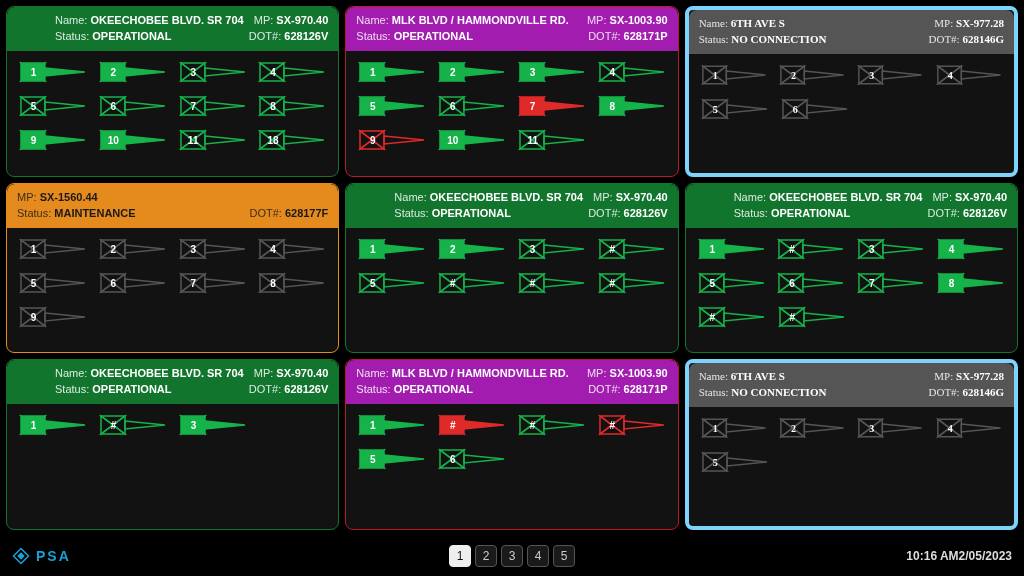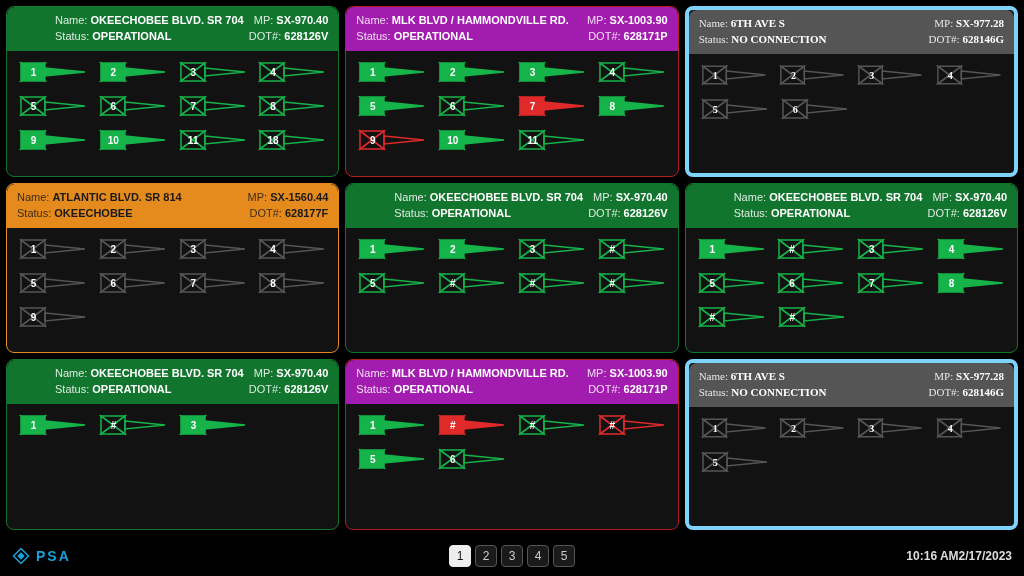--- a/index.html
+++ b/index.html
@@ -561,25 +561,24 @@
     </g>
   </svg>
             <span class="num">6</span>
           </div>
         </div>
       </div>
     </div>
     <div class="card orange">
       <div class="hdr orange">
     <div class="row">
-      <span><span class="lbl">Name: </span><span class="val">ATLANTIC BLVD. SR 814</span></span>
       <span><span class="lbl">MP: </span><span class="val">SX-1560.44</span></span>
     </div>
     <div class="row">
-      <span><span class="lbl">Status: </span><span class="val">OKEECHOBEE</span></span>
+      <span><span class="lbl">Status: </span><span class="val">MAINTENANCE</span></span>
       <span><span class="lbl">DOT#: </span><span class="val">628177F</span></span>
     </div>
       </div>
       <div class="body">
         <div class="srow">
           <div class="sig">
   <svg viewBox="0 0 76 30">
     <g stroke="#555555" stroke-width="1.5" fill="none">
 
       <polygon points="6,6 30,6 18,15"></polygon>
@@ -1261,15 +1260,15 @@
   </div>
   <div class="pager" id="pager">
       <div class="pbtn active">1</div>
       <div class="pbtn">2</div>
       <div class="pbtn">3</div>
       <div class="pbtn">4</div>
       <div class="pbtn">5</div>
     </div>
   <div class="clock">
     <span>10:16 AM</span>
-    <span>2/17/2023</span>
+    <span>2/05/2023</span>
   </div>
 </div>
 
 </body></html>

